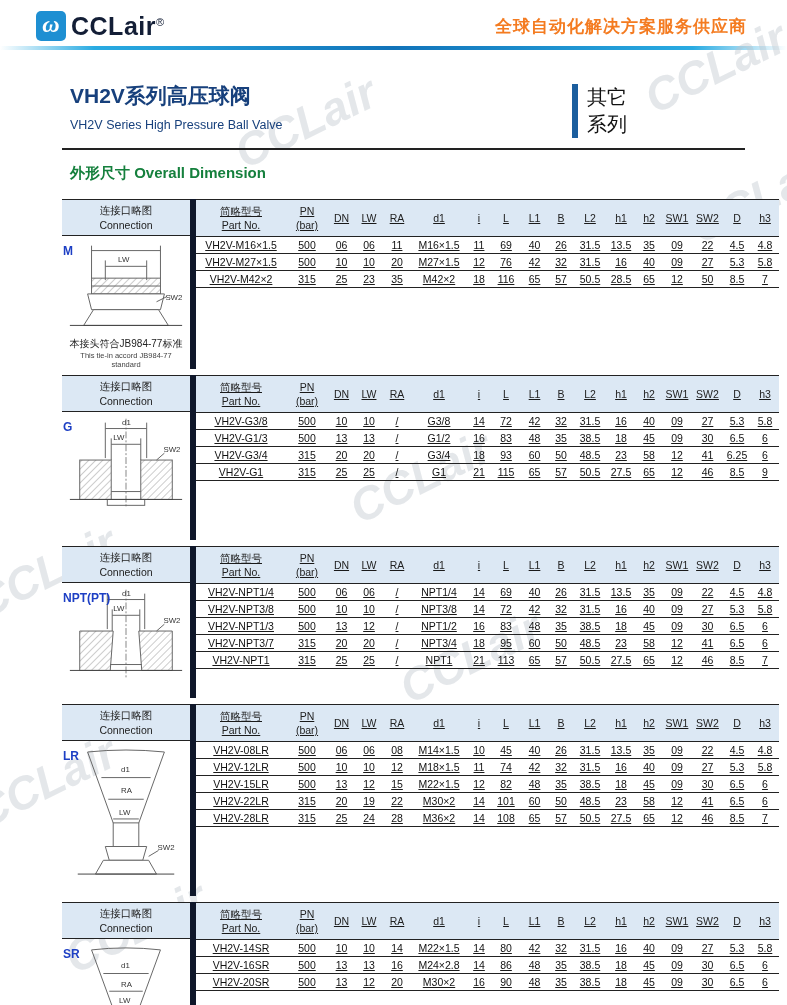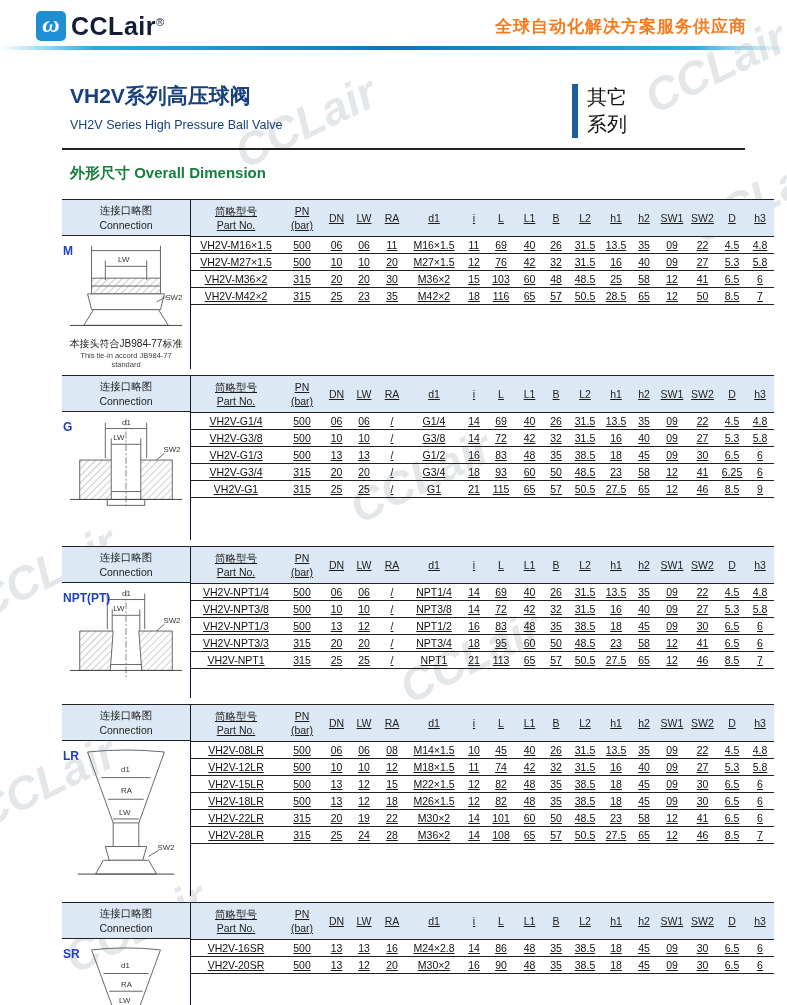--- a/index.html
+++ b/index.html
@@ -34,21 +34,21 @@
   .title-cn { color:#17407c; font-weight:bold; font-size:21px; padding-left:8px; }
   .title-en { color:#17407c; font-size:12.5px; margin-top:8px; padding-left:8px; }
   .other-series { display:flex; gap:9px; margin-right:118px; margin-top:2px; }
   .os-bar { width:6px; height:54px; background:#1b5e9e; }
   .os-text { font-family:"Liberation Serif","DejaVu Serif",serif; font-size:20px;
              line-height:1.35; color:#111; }
   .title-rule { border-bottom:2px solid #222; margin-top:10px; }
   .sec-head { font-weight:bold; font-size:15px; color:#15803d; margin:14px 0 16px 8px; }
   
   .dimtable { display:flex; align-items:flex-start; margin-bottom:6px; position:relative; }
-  .conn-col { width:138px; border-right:1px solid #0f172a; display:flex; flex-direction:column; }
+  .conn-col { width:138px; border-right:6px solid #0f172a; display:flex; flex-direction:column; }
   .conn-head {
     height:37px; background:#dce8f4; border-top:1px solid #222; border-bottom:1px solid #222;
     text-align:center; font-size:10.5px; line-height:1.45; padding-top:3px; color:#222;
   }
   .conn-body { position:relative; padding-top:4px; }
   .type-label { position:absolute; left:1px; top:8px; color:#1d3fc4; font-weight:bold; font-size:12px; z-index:2; }
   .diag { display:block; margin:0 auto; }
   .note { text-align:center; margin-top:2px; line-height:1.25; }
   .note .n-cn { font-size:10px; color:#222; }
   .note .n-en { font-size:7.5px; color:#444; }
@@ -228,39 +228,20 @@
             <td>32</td>
             <td>31.5</td>
             <td>16</td>
             <td>40</td>
             <td>09</td>
             <td>27</td>
             <td>5.3</td>
             <td>5.8</td>
           </tr>
           <tr>
-            <td>VH2V-M36×2</td>
-            <td>315</td>
-            <td>20</td>
-            <td>20</td>
-            <td>30</td>
-            <td>M36×2</td>
-            <td>15</td>
-            <td>103</td>
-            <td>60</td>
-            <td>48</td>
-            <td>48.5</td>
-            <td>25</td>
-            <td>58</td>
-            <td>12</td>
-            <td>41</td>
-            <td>6.5</td>
-            <td>6</td>
-          </tr>
-          <tr>
             <td>VH2V-M42×2</td>
             <td>315</td>
             <td>25</td>
             <td>23</td>
             <td>35</td>
             <td>M42×2</td>
             <td>18</td>
             <td>116</td>
             <td>65</td>
             <td>57</td>
@@ -346,39 +327,20 @@
             <th>h1</th>
             <th>h2</th>
             <th>SW1</th>
             <th>SW2</th>
             <th>D</th>
             <th>h3</th>
         </tr>
       </thead>
       <tbody>
           <tr>
-            <td>VH2V-G1/4</td>
-            <td>500</td>
-            <td>06</td>
-            <td>06</td>
-            <td>/</td>
-            <td>G1/4</td>
-            <td>14</td>
-            <td>69</td>
-            <td>40</td>
-            <td>26</td>
-            <td>31.5</td>
-            <td>13.5</td>
-            <td>35</td>
-            <td>09</td>
-            <td>22</td>
-            <td>4.5</td>
-            <td>4.8</td>
-          </tr>
-          <tr>
             <td>VH2V-G3/8</td>
             <td>500</td>
             <td>10</td>
             <td>10</td>
             <td>/</td>
             <td>G3/8</td>
             <td>14</td>
             <td>72</td>
             <td>42</td>
             <td>32</td>
@@ -577,21 +539,21 @@
             <td>35</td>
             <td>38.5</td>
             <td>18</td>
             <td>45</td>
             <td>09</td>
             <td>30</td>
             <td>6.5</td>
             <td>6</td>
           </tr>
           <tr>
-            <td>VH2V-NPT3/3</td>
+            <td>VH2V-NPT3/7</td>
             <td>315</td>
             <td>20</td>
             <td>20</td>
             <td>/</td>
             <td>NPT3/4</td>
             <td>18</td>
             <td>95</td>
             <td>60</td>
             <td>50</td>
             <td>48.5</td>
@@ -751,39 +713,20 @@
             <td>35</td>
             <td>38.5</td>
             <td>18</td>
             <td>45</td>
             <td>09</td>
             <td>30</td>
             <td>6.5</td>
             <td>6</td>
           </tr>
           <tr>
-            <td>VH2V-18LR</td>
-            <td>500</td>
-            <td>13</td>
-            <td>12</td>
-            <td>18</td>
-            <td>M26×1.5</td>
-            <td>12</td>
-            <td>82</td>
-            <td>48</td>
-            <td>35</td>
-            <td>38.5</td>
-            <td>18</td>
-            <td>45</td>
-            <td>09</td>
-            <td>30</td>
-            <td>6.5</td>
-            <td>6</td>
-          </tr>
-          <tr>
             <td>VH2V-22LR</td>
             <td>315</td>
             <td>20</td>
             <td>19</td>
             <td>22</td>
             <td>M30×2</td>
             <td>14</td>
             <td>101</td>
             <td>60</td>
             <td>50</td>
@@ -887,20 +830,39 @@
             <th>h1</th>
             <th>h2</th>
             <th>SW1</th>
             <th>SW2</th>
             <th>D</th>
             <th>h3</th>
         </tr>
       </thead>
       <tbody>
           <tr>
+            <td>VH2V-14SR</td>
+            <td>500</td>
+            <td>10</td>
+            <td>10</td>
+            <td>14</td>
+            <td>M22×1.5</td>
+            <td>14</td>
+            <td>80</td>
+            <td>42</td>
+            <td>32</td>
+            <td>31.5</td>
+            <td>16</td>
+            <td>40</td>
+            <td>09</td>
+            <td>27</td>
+            <td>5.3</td>
+            <td>5.8</td>
+          </tr>
+          <tr>
             <td>VH2V-16SR</td>
             <td>500</td>
             <td>13</td>
             <td>13</td>
             <td>16</td>
             <td>M24×2.8</td>
             <td>14</td>
             <td>86</td>
             <td>48</td>
             <td>35</td>

